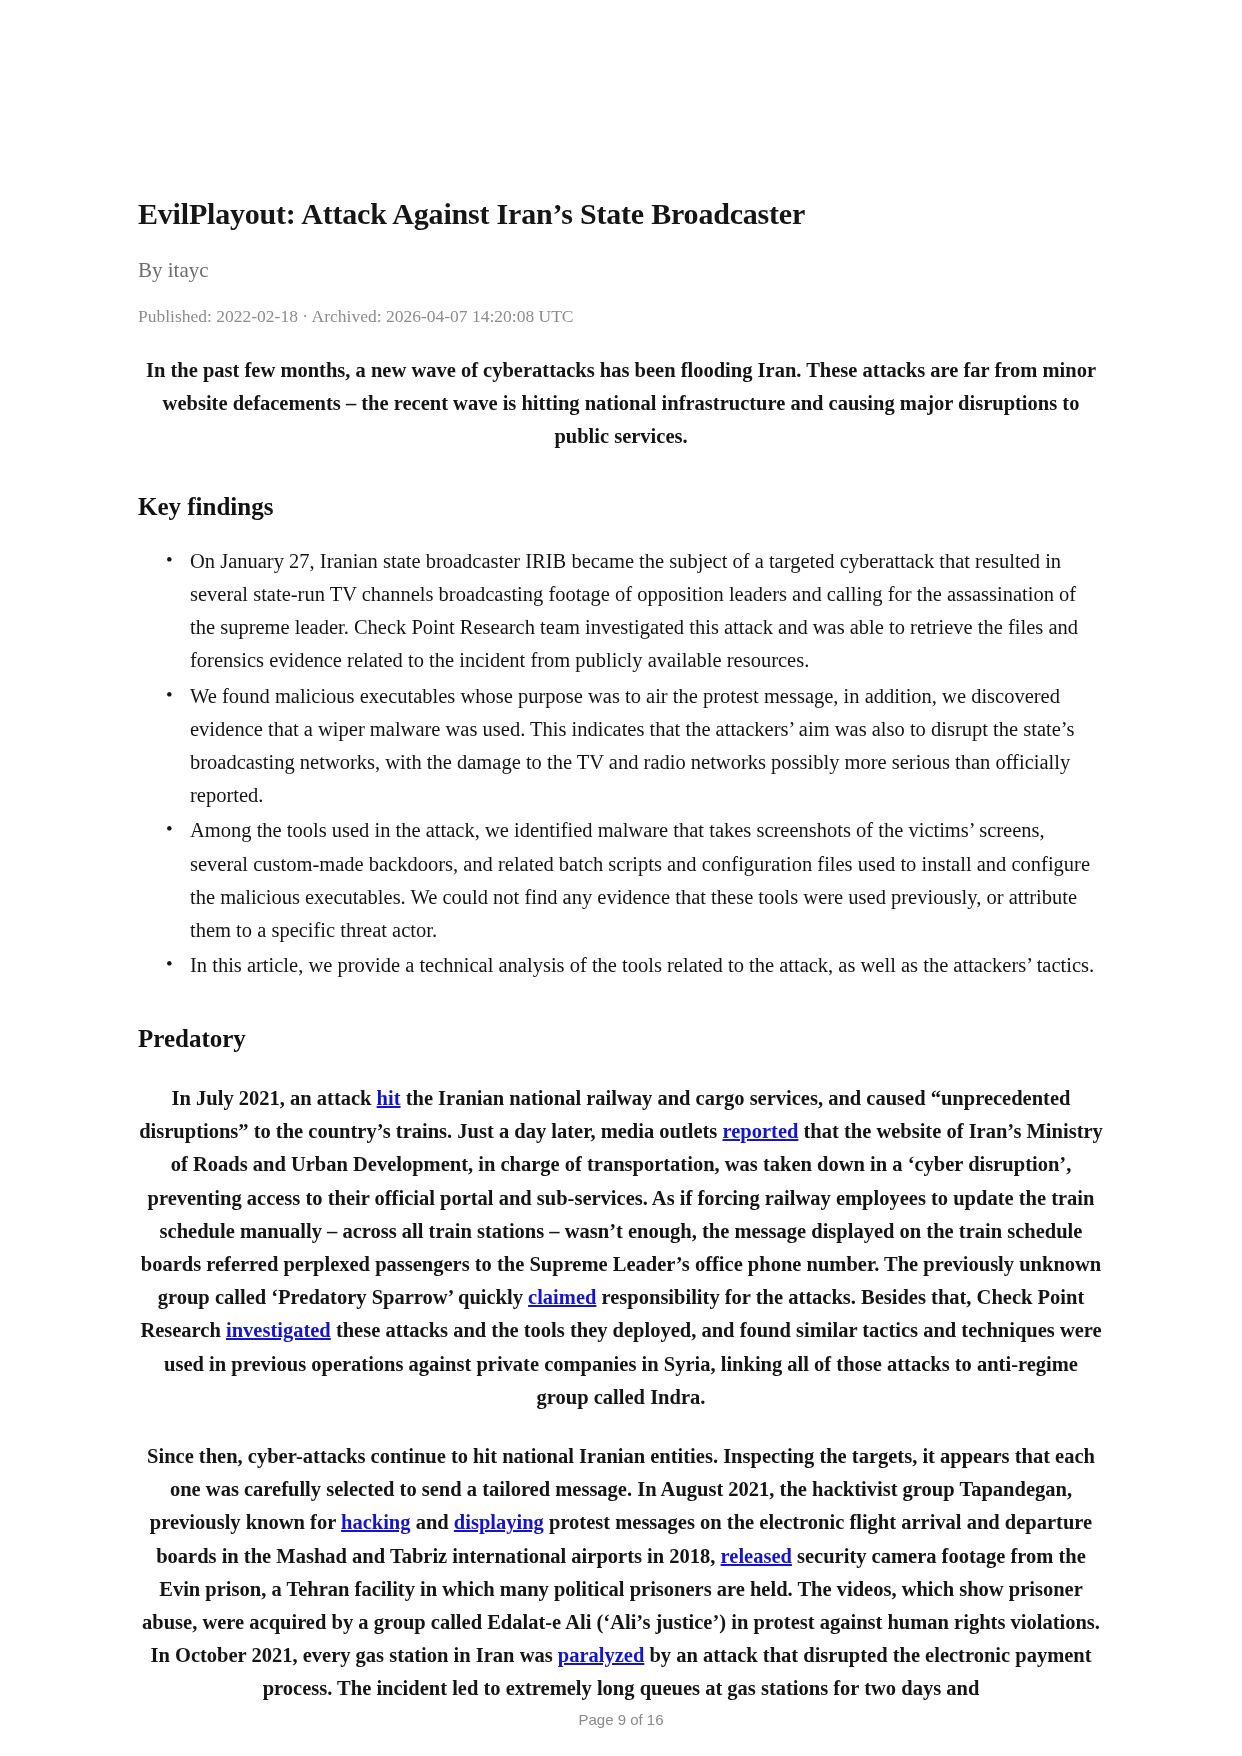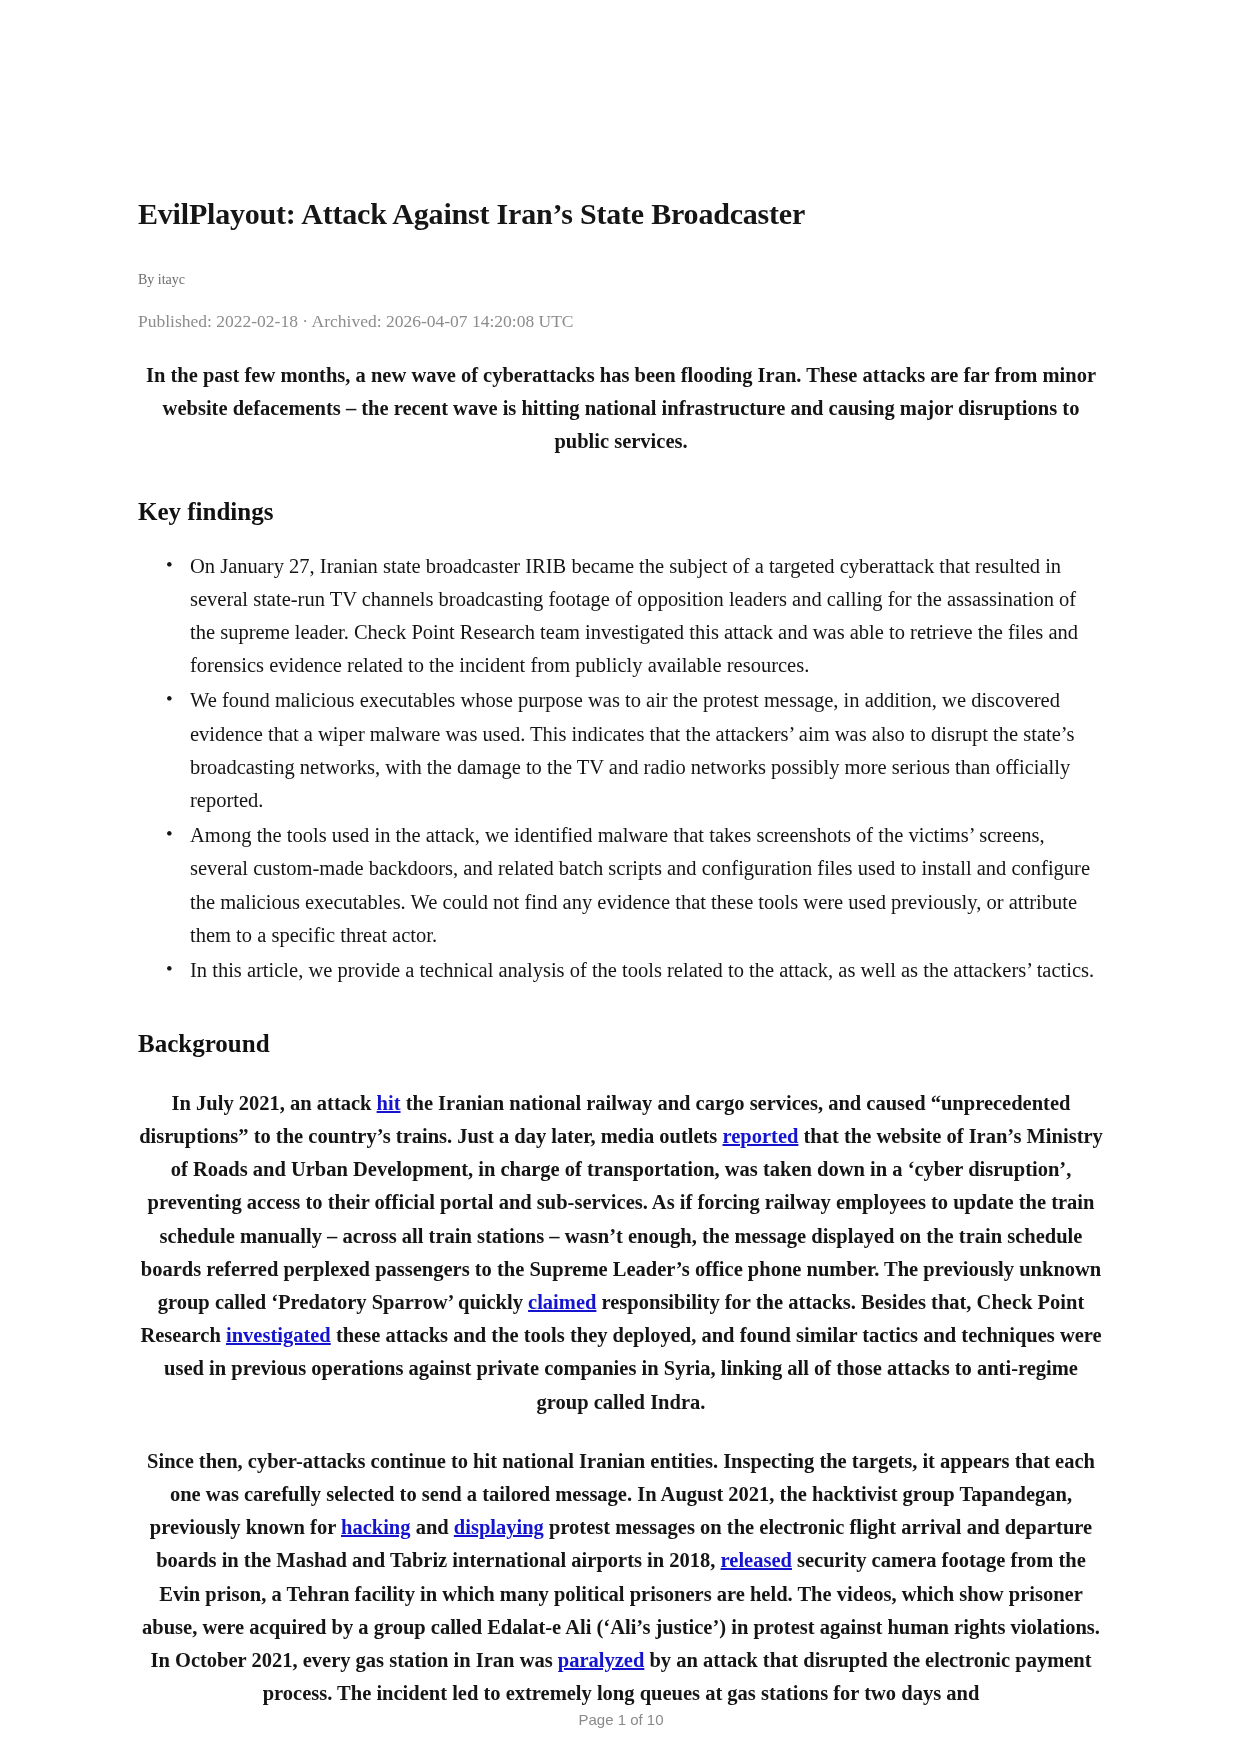--- a/index.html
+++ b/index.html
@@ -47,22 +47,22 @@
   h1.article-title {
     font-size: 30px;
     font-weight: bold;
     line-height: 1.22;
     margin: 0 0 0 0;
     color: #161616;
     letter-spacing: -0.2px;
   }
 
   .byline {
-    margin-top: 38px;
-    font-size: 14px;
+    margin-top: 24px;
+    font-size: 21px;
     color: #6d6d6d;
     line-height: 1.3;
   }
 
   .meta-line {
     margin-top: 21px;
     font-size: 17.5px;
     color: #8c8c8c;
     line-height: 1.3;
   }
@@ -157,28 +157,28 @@
 
     <h2 class="section-heading">Key findings</h2>
 
     <ul class="findings">
       <li>On January 27, Iranian state broadcaster IRIB became the subject of a targeted cyberattack that resulted in several state-run TV channels broadcasting footage of opposition leaders and calling for the assassination of the supreme leader. Check Point Research team investigated this attack and was able to retrieve the files and forensics evidence related to the incident from publicly available resources.</li>
       <li>We found malicious executables whose purpose was to air the protest message, in addition, we discovered evidence that a wiper malware was used. This indicates that the attackers’ aim was also to disrupt the state’s broadcasting networks, with the damage to the TV and radio networks possibly more serious than officially reported.</li>
       <li>Among the tools used in the attack, we identified malware that takes screenshots of the victims’ screens, several custom-made backdoors, and related batch scripts and configuration files used to install and configure the malicious executables. We could not find any evidence that these tools were used previously, or attribute them to a specific threat actor.</li>
       <li>In this article, we provide a technical analysis of the tools related to the attack, as well as the attackers’ tactics.</li>
     </ul>
 
-    <h2 class="section-heading tight-top">Background</h2>
+    <h2 class="section-heading tight-top">Predatory</h2>
 
 
     <p class="body-text">
       <span>In July 2021, an attack </span><a class="inline-link" href="#">hit</a><span> the Iranian national railway and cargo services, and caused “unprecedented disruptions” to the country’s trains. Just a day later, media outlets </span><a class="inline-link" href="#">reported</a><span> that the website of Iran’s Ministry of Roads and Urban Development, in charge of transportation, was taken down in a ‘cyber disruption’, preventing access to their official portal and sub-services. As if forcing railway employees to update the train schedule manually – across all train stations – wasn’t enough, the message displayed on the train schedule boards referred perplexed passengers to the Supreme Leader’s office phone number. The previously unknown group called ‘Predatory Sparrow’ quickly </span><a class="inline-link" href="#">claimed</a><span> responsibility for the attacks. Besides that, Check Point Research </span><a class="inline-link" href="#">investigated</a><span> these attacks and the tools they deployed, and found similar tactics and techniques were used in previous operations against private companies in Syria, linking all of those attacks to anti-regime group called Indra.</span>
     </p>
 
     <p class="body-text">
       <span>Since then, cyber-attacks continue to hit national Iranian entities. Inspecting the targets, it appears that each one was carefully selected to send a tailored message. In August 2021, the hacktivist group Tapandegan, previously known for </span><a class="inline-link" href="#">hacking</a><span> and </span><a class="inline-link" href="#">displaying</a><span> protest messages on the electronic flight arrival and departure boards in the Mashad and Tabriz international airports in 2018, </span><a class="inline-link" href="#">released</a><span> security camera footage from the Evin prison, a Tehran facility in which many political prisoners are held. The videos, which show prisoner abuse, were acquired by a group called Edalat-e Ali (‘Ali’s justice’) in protest against human rights violations. In October 2021, every gas station in Iran was </span><a class="inline-link" href="#">paralyzed</a><span> by an attack that disrupted the electronic payment process. The incident led to extremely long queues at gas stations for two days and</span>
     </p>
 
   </div>
 
-  <div class="page-footer">Page 1 of 10</div>
+  <div class="page-footer">Page 9 of 16</div>
 
 </div>
 
 </body></html>

